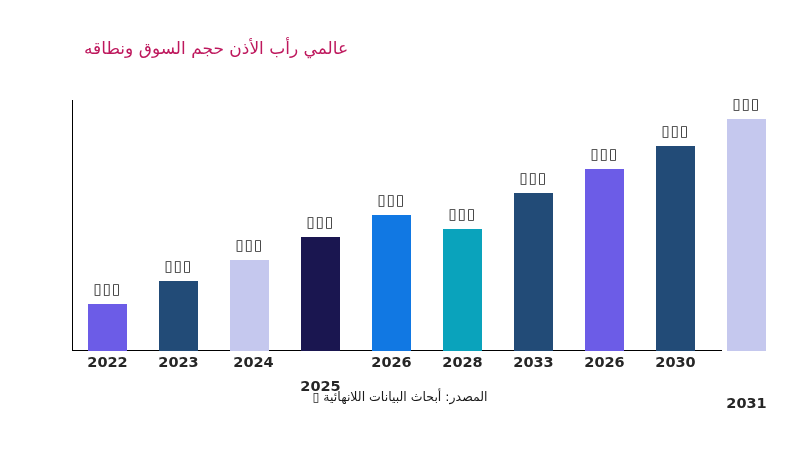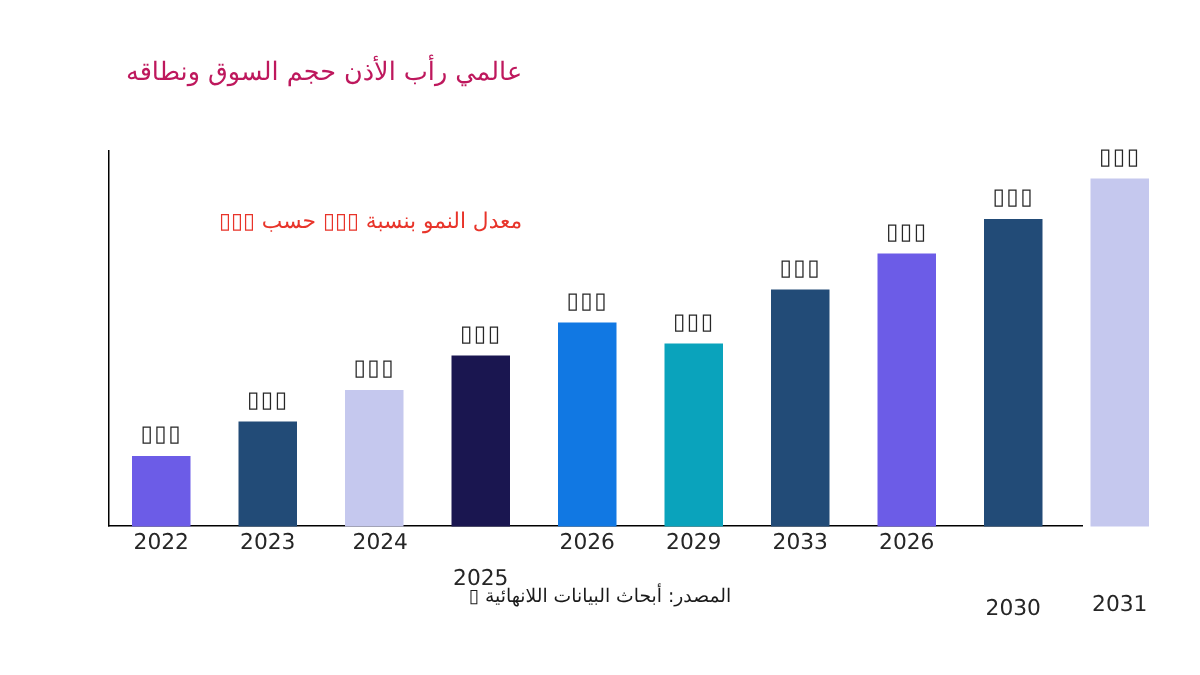--- a/index.html
+++ b/index.html
@@ -90,20 +90,21 @@
     width: 728px;
     height: 24px;
   }
   .x-tick {
     position: absolute;
     top: 0;
     width: 71px;
     text-align: center;
     font-size: 14.5px;
     color: #262626;
+    font-weight: bold;
   }
 
   
   .growth-note {
     position: absolute;
     left: 146px;
     top: 140px;
     font-size: 14.5px;
     color: #e8342a;
     direction: rtl;
@@ -174,24 +175,23 @@
         <div class="bar-value" style="bottom: 238px;">▯▯▯</div>
       </div>
     </div>
 
   <div class="x-tick-row" id="x-tick-row">
       <div class="x-tick" style="left: 0px;">2022</div>
       <div class="x-tick" style="left: 71px;">2023</div>
       <div class="x-tick" style="left: 146px;">2024</div>
       <div class="x-tick" style="left: 213px; margin-top: 24px;">2025</div>
       <div class="x-tick" style="left: 284px;">2026</div>
-      <div class="x-tick" style="left: 355px;">2029</div>
+      <div class="x-tick" style="left: 355px;">2028</div>
       <div class="x-tick" style="left: 426px;">2033</div>
       <div class="x-tick" style="left: 497px;">2026</div>
-      <div class="x-tick" style="left: 568px; margin-top: 44px;">2030</div>
+      <div class="x-tick" style="left: 568px;">2030</div>
       <div class="x-tick" style="left: 639px; margin-top: 41px;">2031</div>
     </div>
 
-  <div class="growth-note">معدل النمو بنسبة ▯▯▯ حسب ▯▯▯</div>
 
   <div class="source-note">المصدر: أبحاث البيانات اللانهائية ▯</div>
 
 </div>
 
 </body></html>

